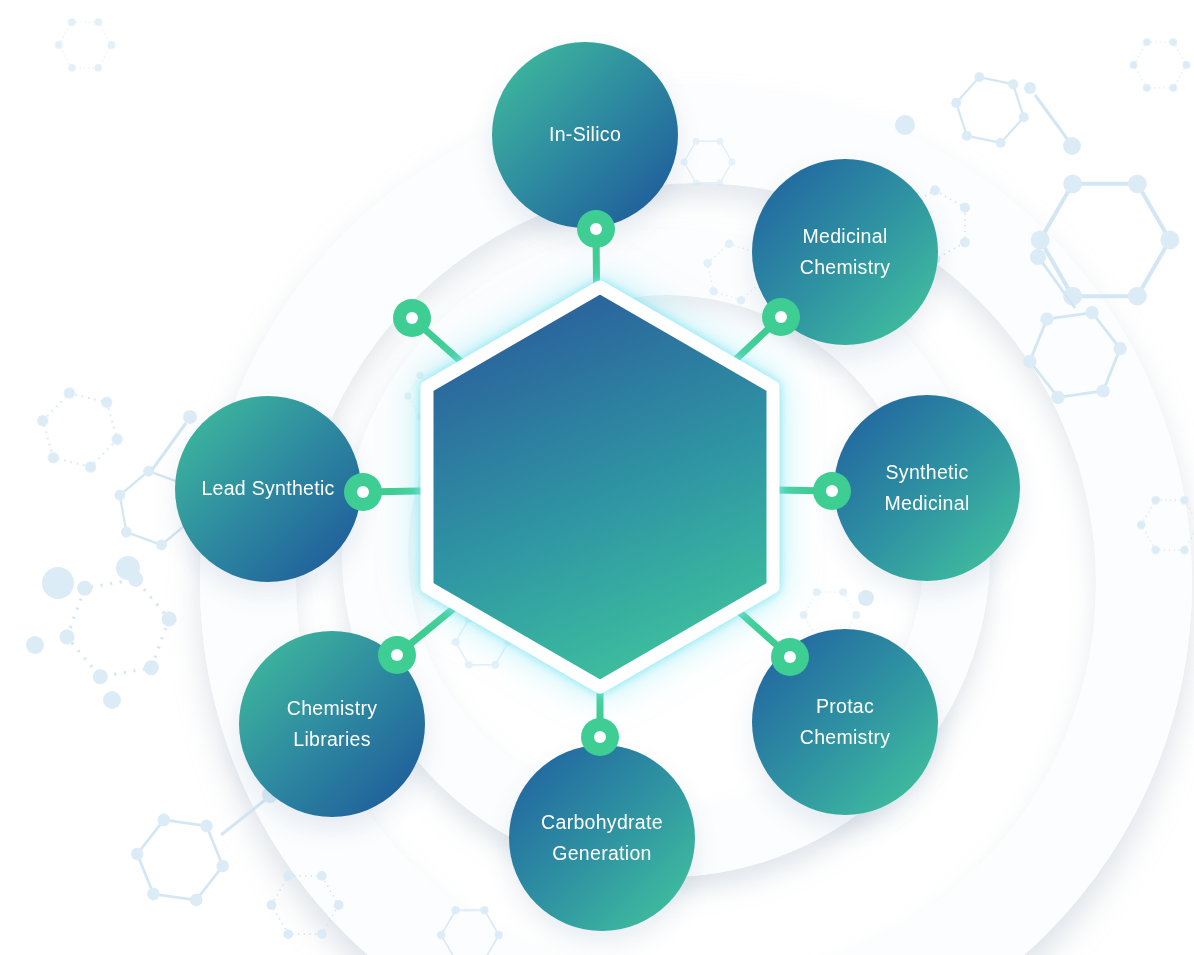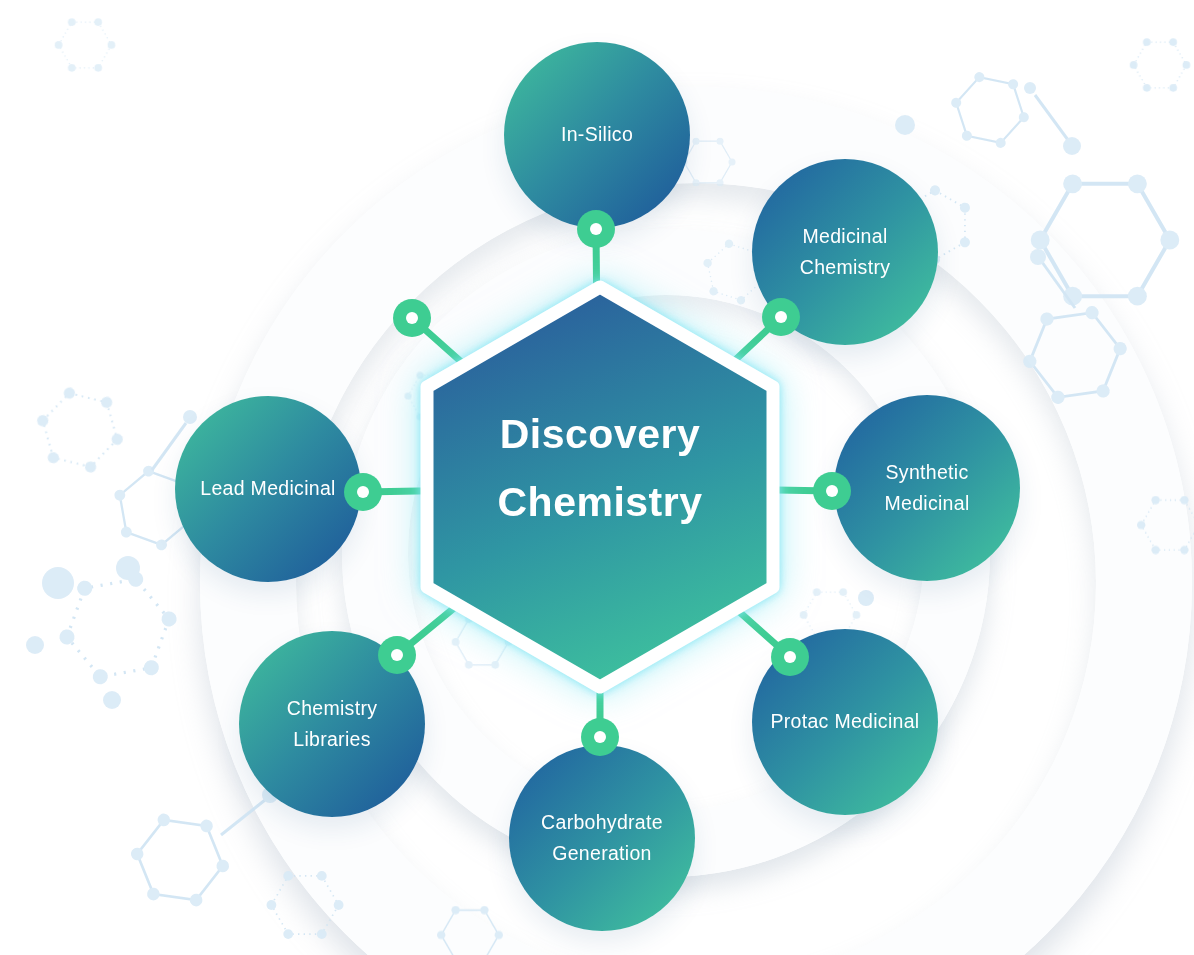--- a/index.html
+++ b/index.html
@@ -124,55 +124,54 @@
       <line x1="781" y1="317" x2="701" y2="392"></line>
       <line x1="832" y1="491" x2="722" y2="489"></line>
       <line x1="790" y1="657" x2="708" y2="584"></line>
       <line x1="600" y1="737" x2="600" y2="640"></line>
       <line x1="397" y1="655" x2="482" y2="585"></line>
       <line x1="363" y1="492" x2="473" y2="490"></line>
       <line x1="412" y1="318" x2="494" y2="391"></line>
     </g>
   </svg>
 
-  <div class="node grad-a" style="left:504px;top:42px;">
+  <div class="node grad-a" style="left:492px;top:42px;">
     <span>In-Silico</span>
   </div>
   <div class="node grad-b" style="left:752px;top:159px;">
     <span>Medicinal Chemistry</span>
   </div>
   <div class="node grad-b" style="left:834px;top:395px;">
     <span>Synthetic Medicinal</span>
   </div>
   <div class="node grad-b" style="left:752px;top:629px;">
-    <span>Protac Medicinal</span>
+    <span>Protac Chemistry</span>
   </div>
   <div class="node grad-b" style="left:509px;top:745px;">
     <span>Carbohydrate Generation</span>
   </div>
   <div class="node grad-a" style="left:239px;top:631px;">
     <span>Chemistry Libraries</span>
   </div>
   <div class="node grad-a" style="left:175px;top:396px;">
-    <span>Lead Medicinal</span>
+    <span>Lead Synthetic</span>
   </div>
 
   <div class="hex-wrap">
     <svg width="420" height="470" viewBox="0 0 420 470">
       <defs>
         <linearGradient id="hexgrad" x1="0.32" y1="0" x2="0.68" y2="1">
           <stop offset="0" stop-color="#2a5d9c"></stop>
           <stop offset="0.55" stop-color="#2f96a3"></stop>
           <stop offset="1" stop-color="#3fc49d"></stop>
         </linearGradient>
       </defs>
       <polygon class="hex-poly" points="210,35 383,135 383,335 210,435 37,335 37,135" fill="url(#hexgrad)" stroke="#ffffff" stroke-width="13" stroke-linejoin="round"></polygon>
     </svg>
   </div>
-  <div class="hex-title">Discovery Chemistry</div>
 
   <div class="dot" style="left:577px;top:210px;"></div>
   <div class="dot" style="left:762px;top:298px;"></div>
   <div class="dot" style="left:813px;top:472px;"></div>
   <div class="dot" style="left:771px;top:638px;"></div>
   <div class="dot" style="left:581px;top:718px;"></div>
   <div class="dot" style="left:378px;top:636px;"></div>
   <div class="dot" style="left:344px;top:473px;"></div>
   <div class="dot" style="left:393px;top:299px;"></div>
 

